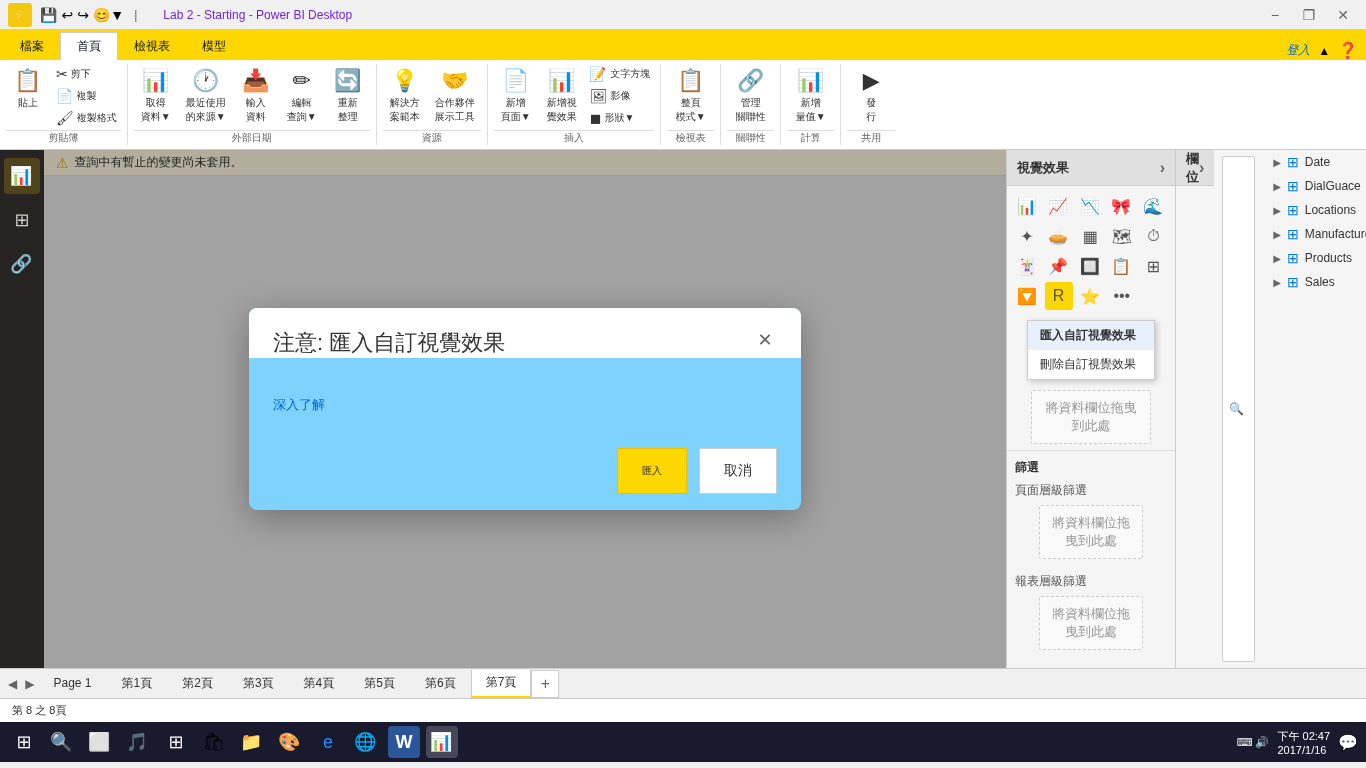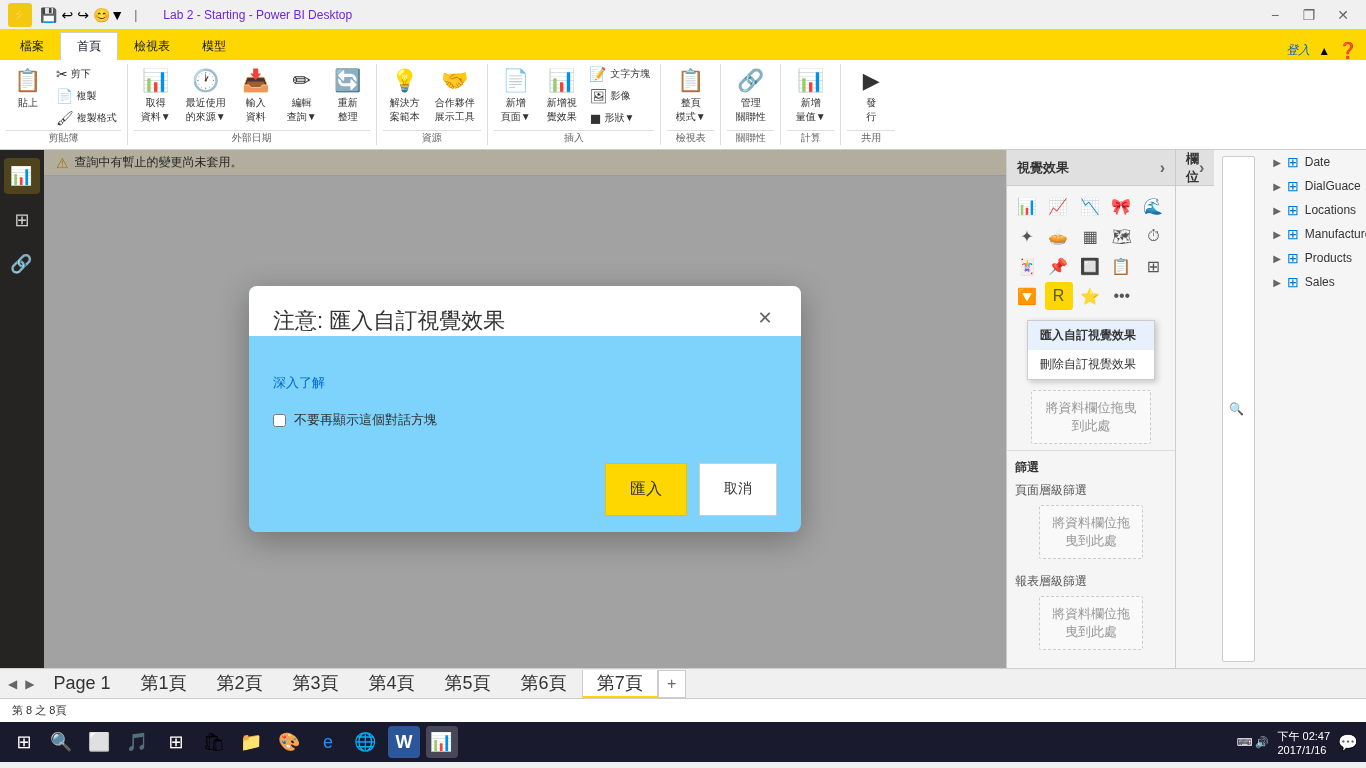--- a/index.html
+++ b/index.html
@@ -281,21 +281,21 @@
       padding: 0 4px;
       gap: 0;
       overflow: hidden;
     }
     .page-nav { font-size: 12px; color: #666; cursor: pointer; padding: 0 4px; }
     .page-tab {
       height: 28px;
       padding: 0 14px;
       display: flex;
       align-items: center;
-      font-size: 18px;
+      font-size: 12px;
       cursor: pointer;
       color: #333;
       border: 1px solid transparent;
       border-top: none;
     }
     .page-tab.active { background: white; border: 1px solid #ccc; border-top: none; border-bottom: 2px solid #ffd700; text-align: center; }
     .page-tab-add { width: 28px; height: 28px; display: flex; align-items: center; justify-content: center; cursor: pointer; font-size: 16px; color: #666; border: 1px solid #ccc; background: white; }
 
     
     .status-bar {
@@ -356,21 +356,21 @@
     .modal-footer {
       padding: 16px 24px;
       display: flex;
       justify-content: flex-end;
       gap: 12px;
     }
     .btn-primary {
       background: #ffd700;
       border: 1px solid #e6c200;
       padding: 15px 24px;
-      font-size: 16px;
+      font-size: 10px;
       cursor: pointer;
       color: #333;
     }
     .btn-secondary {
       background: white;
       border: 1px solid #ccc;
       padding: 8px 24px;
       font-size: 14px;
       cursor: pointer;
       color: #333;
@@ -576,24 +576,20 @@
 
     <div class="modal-overlay">
       <div class="modal">
         <div class="modal-header">
           <span class="modal-title">注意: 匯入自訂視覺效果</span>
           <span class="modal-close">✕</span>
         </div>
         <div class="modal-body">
           <br>
           <a href="#" class="modal-link">深入了解</a>
-          <div class="modal-checkbox">
-            <input type="checkbox" style="">
-            <span>不要再顯示這個對話方塊</span>
-          </div>
         </div>
         <div class="modal-footer">
           <button class="btn-primary">匯入</button>
           <button class="btn-secondary">取消</button>
         </div>
       </div>
     </div>
   </div>
 
   <div class="right-panels">

